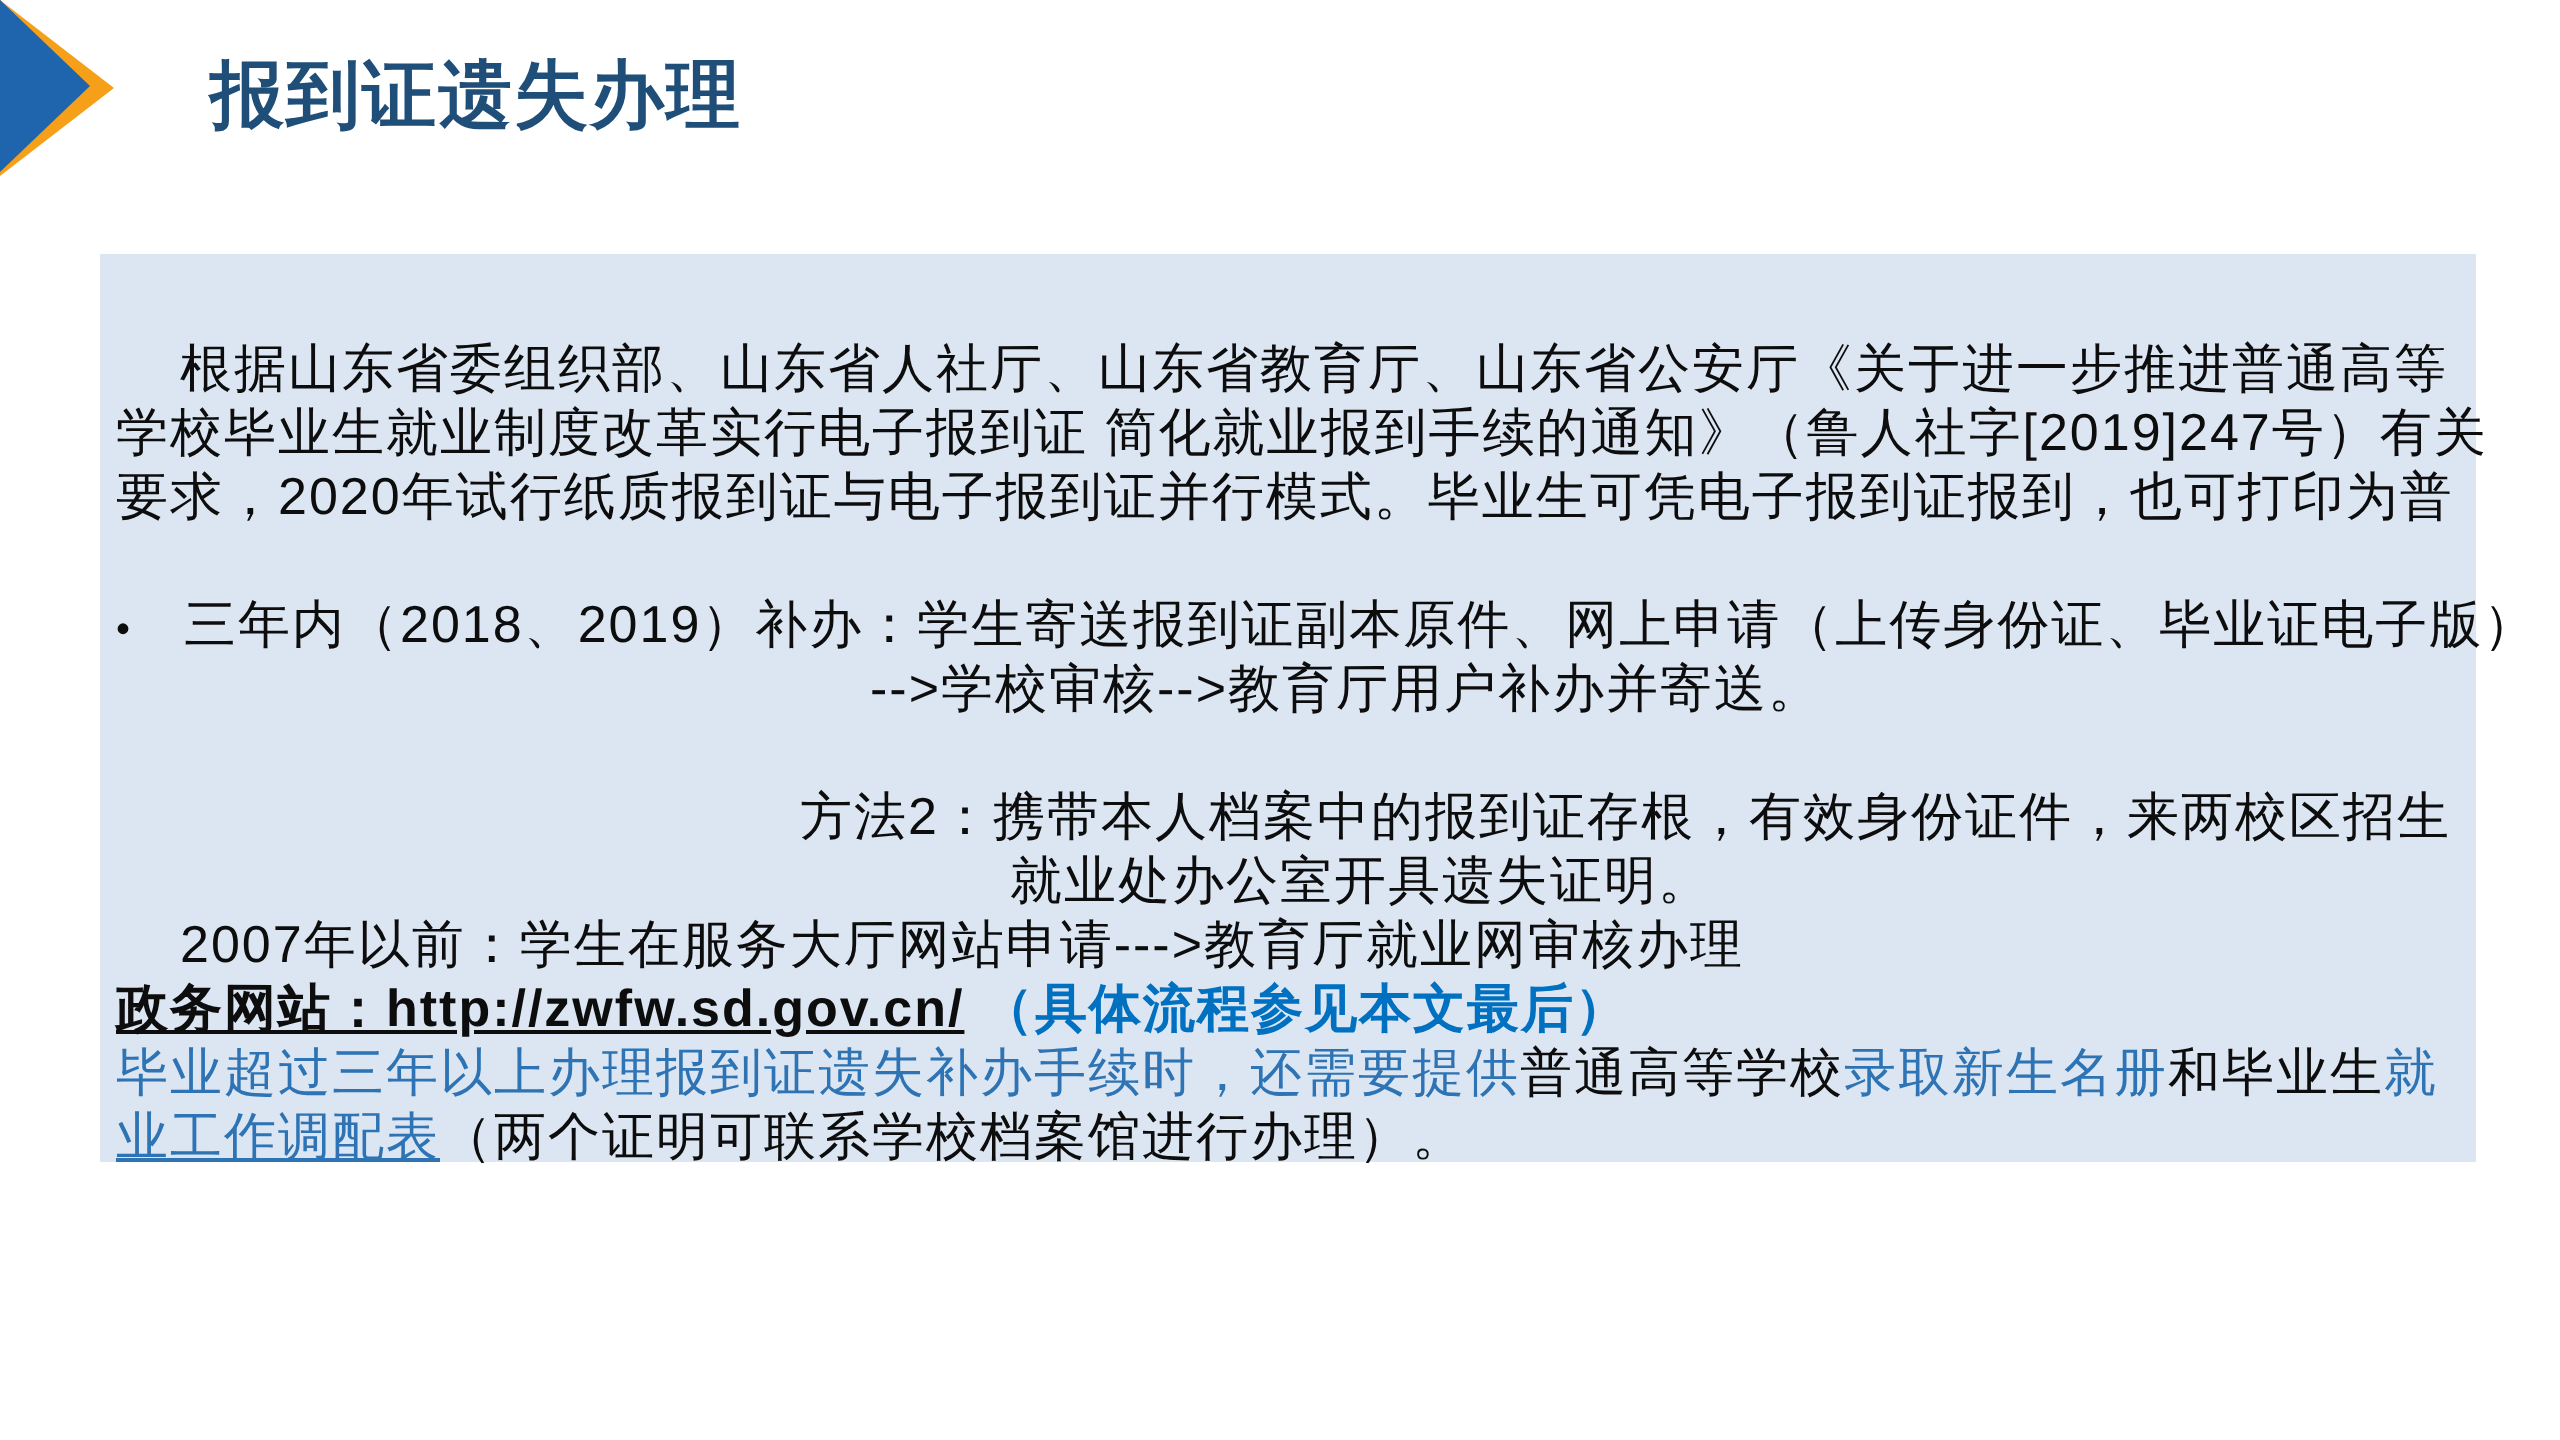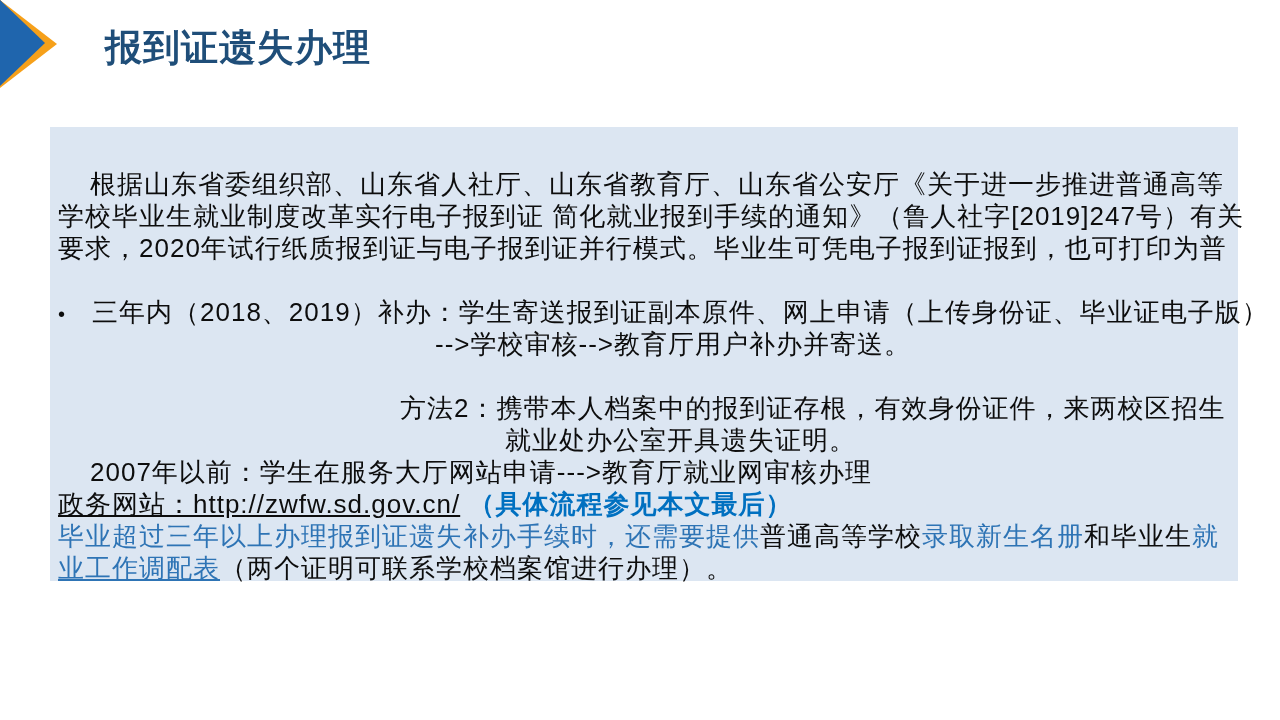--- a/index.html
+++ b/index.html
@@ -23,21 +23,21 @@
     box-sizing:border-box; padding:41px 8px 0 8px;
     font-size:26px; letter-spacing:1px; color:#0d0d0d;
   }
   .line { height:32px; line-height:32px; white-space:nowrap; }
   .line.blank { }
   .bullet { display:inline-block; width:34px; font-size:20px; }
   .ind-para    { padding-left:32px; }
   .ind-arrow   { padding-left:377px; }
   .ind-method2 { padding-left:342px; }
   .ind-office  { padding-left:447px; }
-  .run-u     { text-decoration:underline; color:#0d0d0d; cursor:pointer; }
+  .run-u     { text-decoration:underline; color:#0d0d0d; cursor:pointer;font-weight:bold; }
   .run-blue  { }
   .run-blueU { text-decoration:underline; }
   .run-blueBold { font-weight:bold;text-align:right; }
 </style>
 </head>
 <body>
 
 <div class="slide">
 
   <div class="arrow-wrap">

